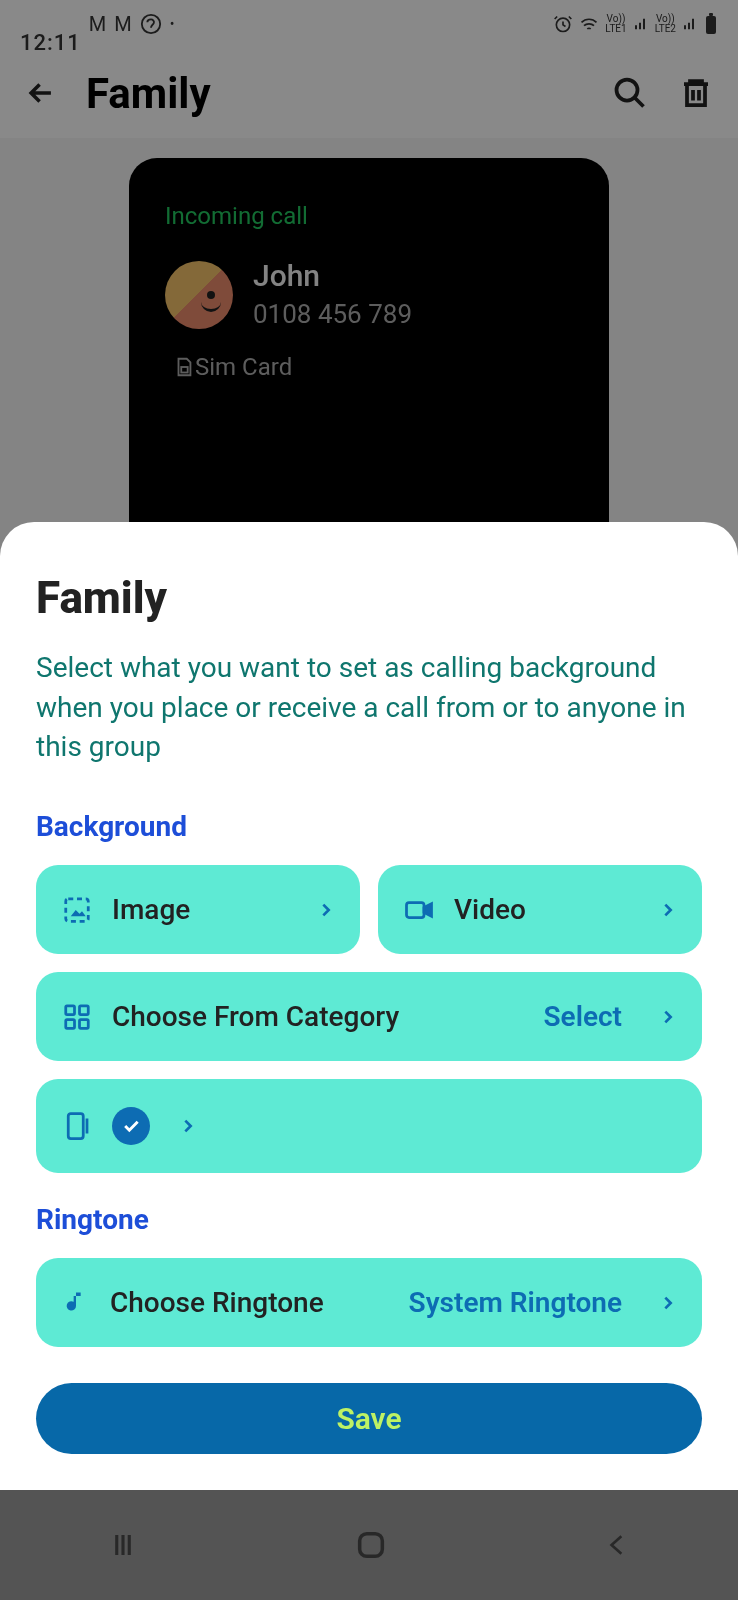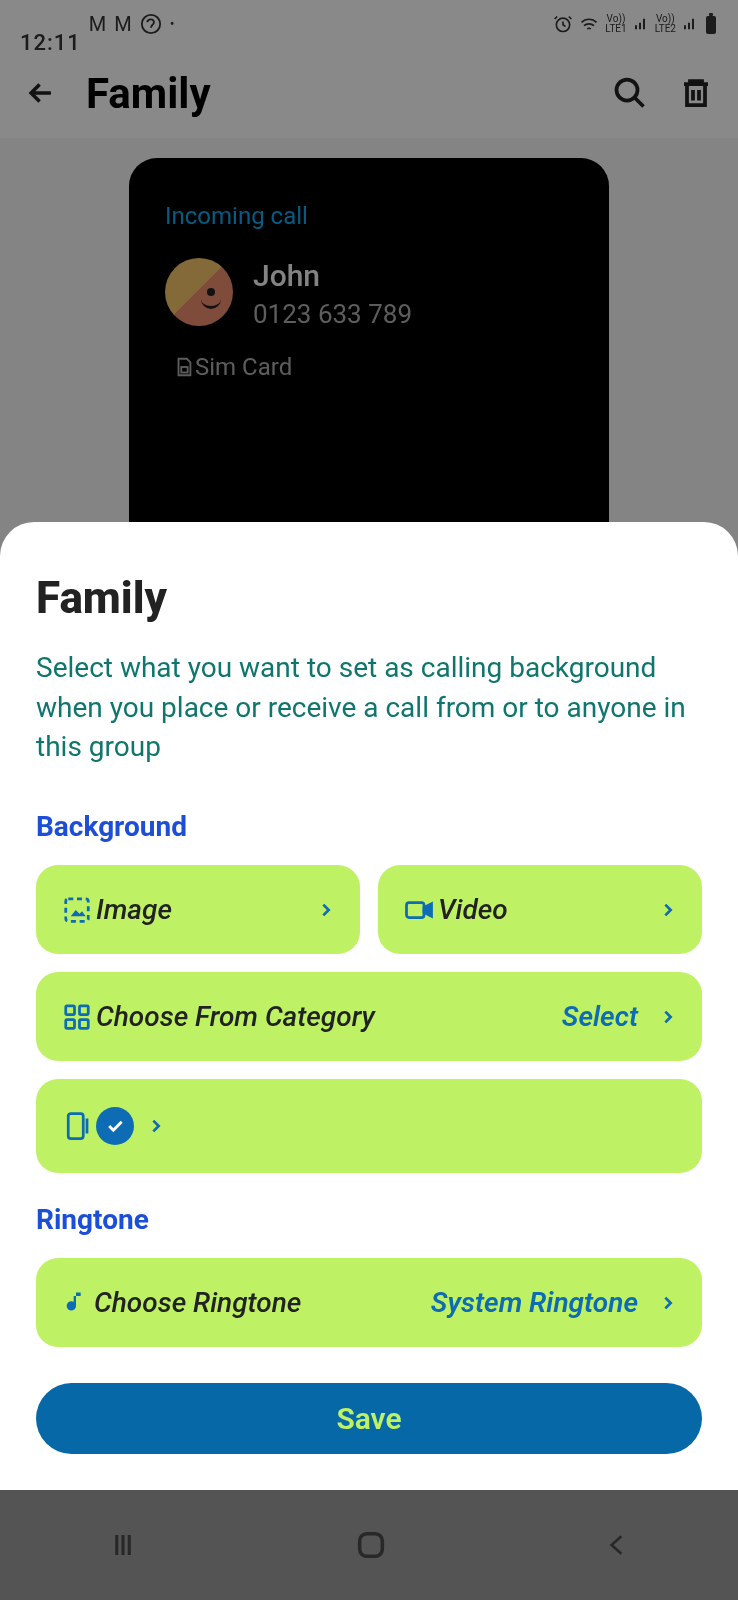--- a/index.html
+++ b/index.html
@@ -21,22 +21,22 @@
   }
   .back-arrow { font-size: 32px; }
   .header-title { font-size: 42px; font-weight: 700; flex: 1; }
   .header-actions { display: flex; gap: 30px; }
   .header-icon { width: 36px; height: 36px; }
 
   .preview-card {
     margin: 20px auto 0; width: 480px; height: 460px; background: #000;
     border-radius: 28px; padding: 44px 36px; color: #b8b8b8;
   }
-  .preview-header { font-size: 24px; color: #0ea5e9; margin-bottom: 28px; }
-  .preview-contact { display: flex; align-items: flex-start; gap: 20px; margin-bottom: 24px;}
+  .preview-header { font-size: 24px; color: #22c55e; margin-bottom: 28px; }
+  .preview-contact { display: flex; align-items: flex-end; gap: 20px; margin-bottom: 24px;}
   .avatar {
     width: 68px; height: 68px; border-radius: 50%;
     background: linear-gradient(135deg, #f0c068 0%, #f0c068 48%, #e8896a 48%, #e8896a 100%);
     display: flex; align-items: center; justify-content: center; position: relative; overflow:hidden;
   }
   .avatar::after{
     content:""; position:absolute; width:8px; height:8px; border-radius:50%; background:#222;
     top:30px; right:18px;
   }
   .avatar::before{
@@ -51,22 +51,22 @@
     position: absolute; left: 0; right: 0; bottom: 110px; background: #fff;
     border-radius: 34px 34px 0 0; padding: 50px 36px 36px; z-index: 10;
   }
   .sheet-title { font-size: 44px; font-weight: 800; color: #222; margin-bottom: 24px; }
   .sheet-desc { font-size: 28px; color: #0f766e; line-height: 1.4; margin-bottom: 44px; }
 
   .section-label { font-size: 28px; font-weight: 700; color: #1d4ed8; margin-bottom: 22px; }
 
   .option-row-2 { display: flex; gap: 18px; margin-bottom: 18px; }
   .option-card {
-    background: #bef264; border-radius: 22px; padding: 28px 26px;
-    display: flex; align-items: center; gap: 4px; flex: 1; font-style: italic;
+    background: #5eead4; border-radius: 22px; padding: 28px 26px;
+    display: flex; align-items: center; gap: 20px; flex: 1;
   }
   .option-card.full { width: 100%; margin-bottom: 18px; }
   .option-icon { color: #0d6cb3; flex-shrink:0; }
   .option-label { font-size: 28px; color: #222; font-weight: 500; flex:1;}
   .option-chevron { color: #0d6cb3; font-size: 26px; font-weight: 700; }
   .option-value { color: #0d6cb3; font-size: 28px; font-weight: 600; margin-right:18px;}
   .check-badge {
     width: 38px; height: 38px; border-radius: 50%; background: #0d6cb3;
     display: flex; align-items: center; justify-content: center; color: #fff; font-size: 22px; margin-right:10px;
   }
@@ -156,21 +156,21 @@
     </span>
   </div>
 </div>
 
 <div class="preview-card">
   <div class="preview-header">Incoming call</div>
   <div class="preview-contact">
     <div class="avatar"></div>
     <div class="contact-text">
       <div class="name">John</div>
-      <div class="number">0123 633 789</div>
+      <div class="number">0108 456 789</div>
     </div>
   </div>
   <div class="sim-row">
     <span>
       <svg width="22" height="22" viewBox="0 0 24 24" fill="none" stroke="#aaa" stroke-width="2">
           <path d="M6 3h9l4 4v14H6z"></path>
           <rect x="9" y="12" width="7" height="6"></rect>
         </svg>
     </span>
     <span>Sim Card</span>

